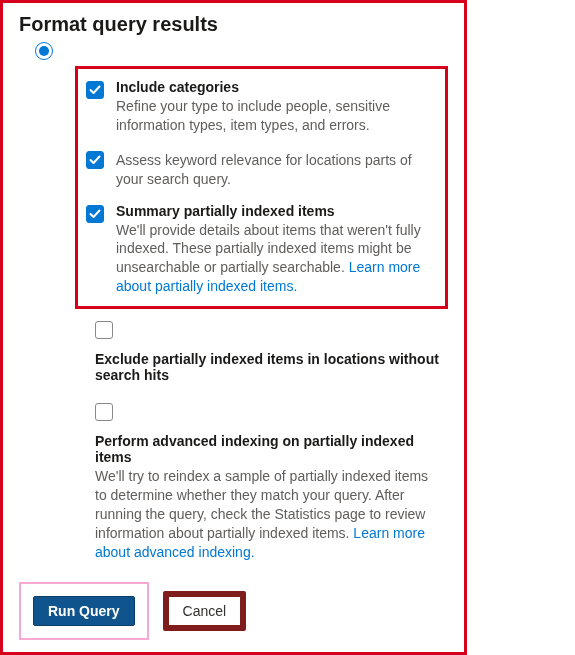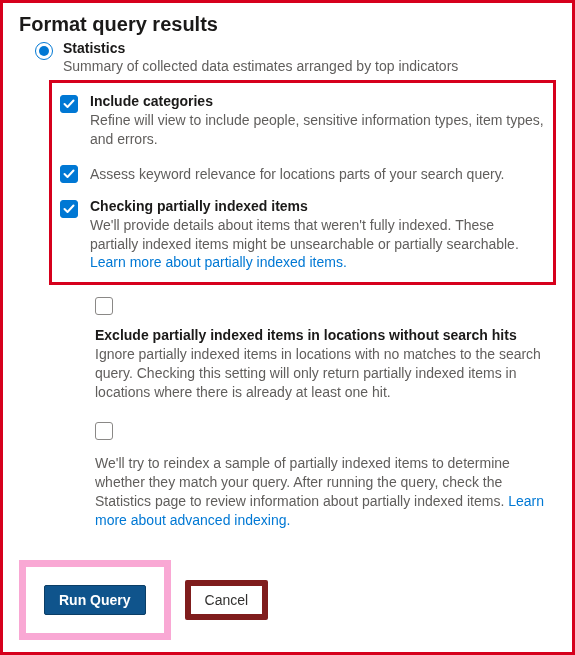--- a/index.html
+++ b/index.html
@@ -5,21 +5,21 @@
   * { box-sizing: border-box; }
   body {
     margin: 0;
     font-family: "Segoe UI", -apple-system, sans-serif;
     font-size: 14px;
     color: #323130;
     background: #fff;
   }
   .outer-highlight {
     border: 3px solid #d6001c;
-    width: 575px;
+    width: 467px;
     height: 655px;
     padding: 10px 16px 12px 16px;
     position: relative;
   }
   h1.title {
     font-size: 20px;
     font-weight: 600;
     margin: 0 0 4px 0;
     color: #1b1a19;
   }
@@ -58,21 +58,21 @@
     font-size: 14px;
     color: #1b1a19;
   }
   .radio-desc {
     font-size: 14px;
     color: #605e5c;
     margin-top: 2px;
   }
   .inner-highlight {
     border: 3px solid #d6001c;
-    margin: 6px 0 6px 30px;
+    margin: 6px 0 6px 56px;
     padding: 6px 8px 6px 8px;
   }
   .check-row {
     display: flex;
     align-items: flex-start;
     gap: 12px;
     padding: 4px 0 10px 0;
   }
   .checkbox {
     width: 18px; height: 18px;
@@ -108,22 +108,22 @@
   .nested-block .check-desc { color: #605e5c; }
   .button-bar {
     position: absolute;
     left: 16px;
     bottom: 12px;
     display: flex;
     align-items: center;
     gap: 14px;
   }
   .btn-highlight {
-    border: 7px solid #f9a8d4;
-    padding: 18px;
+    border: 2px solid #f9a8d4;
+    padding: 12px;
   }
   .btn-primary {
     background: #0f548c;
     color: #fff;
     border: 1px solid #0b3e66;
     padding: 6px 14px;
     font-size: 14px;
     font-weight: 600;
     cursor: pointer;
     border-radius: 2px;
@@ -142,37 +142,33 @@
 <body>
 
 <div class="outer-highlight">
 
   <h1 class="title">Format query results</h1>
 
   <div class="radio-row">
     <div class="radio-outer">
       <div class="radio-inner"></div>
     </div>
-    <div>
-      <div class="radio-label">Statistics</div>
-      <div class="radio-desc">Summary of collected data estimates arranged by top indicators</div>
-    </div>
   </div>
 
   <div class="inner-highlight">
 
     <div class="check-row">
       <div class="checkbox checked">
         <svg width="12" height="12" viewBox="0 0 12 12">
             <path d="M10.5 2.5 4.5 9 1.5 6" stroke="#fff" stroke-width="2" fill="none" stroke-linecap="round" stroke-linejoin="round"></path>
           </svg>
       </div>
       <div>
         <div class="check-label">Include categories</div>
-        <div class="check-desc">Refine will view to include people, sensitive information types, item types, and errors.</div>
+        <div class="check-desc">Refine your type to include people, sensitive information types, item types, and errors.</div>
       </div>
     </div>
 
     <div class="check-row">
       <div class="checkbox checked">
         <svg width="12" height="12" viewBox="0 0 12 12">
             <path d="M10.5 2.5 4.5 9 1.5 6" stroke="#fff" stroke-width="2" fill="none" stroke-linecap="round" stroke-linejoin="round"></path>
           </svg>
       </div>
       <div>
@@ -180,45 +176,45 @@
       </div>
     </div>
 
     <div class="check-row" style="padding-bottom:4px">
       <div class="checkbox checked">
         <svg width="12" height="12" viewBox="0 0 12 12">
             <path d="M10.5 2.5 4.5 9 1.5 6" stroke="#fff" stroke-width="2" fill="none" stroke-linecap="round" stroke-linejoin="round"></path>
           </svg>
       </div>
       <div>
-        <div class="check-label">Checking partially indexed items</div>
+        <div class="check-label">Summary partially indexed items</div>
         <div class="check-desc">
           <span>We'll provide details about items that weren't fully indexed. These partially indexed items might be unsearchable or partially searchable. </span><a class="link">Learn more about partially indexed items.</a>
         </div>
       </div>
     </div>
   </div>
 
   <div class="nested-block">
 
     <div class="check-row">
       <div class="checkbox">
         
       </div>
       <div>
         <div class="check-label">Exclude partially indexed items in locations without search hits</div>
-        <div class="check-desc">Ignore partially indexed items in locations with no matches to the search query. Checking this setting will only return partially indexed items in locations where there is already at least one hit.</div>
       </div>
     </div>
 
     <div class="check-row">
       <div class="checkbox">
         
       </div>
       <div>
+        <div class="check-label">Perform advanced indexing on partially indexed items</div>
         <div class="check-desc">
           <span>We'll try to reindex a sample of partially indexed items to determine whether they match your query. After running the query, check the Statistics page to review information about partially indexed items. </span><a class="link">Learn more about advanced indexing.</a>
         </div>
       </div>
     </div>
   </div>
 
   <div class="button-bar">
     <div class="btn-highlight">
       <button class="btn-primary">Run Query</button>

